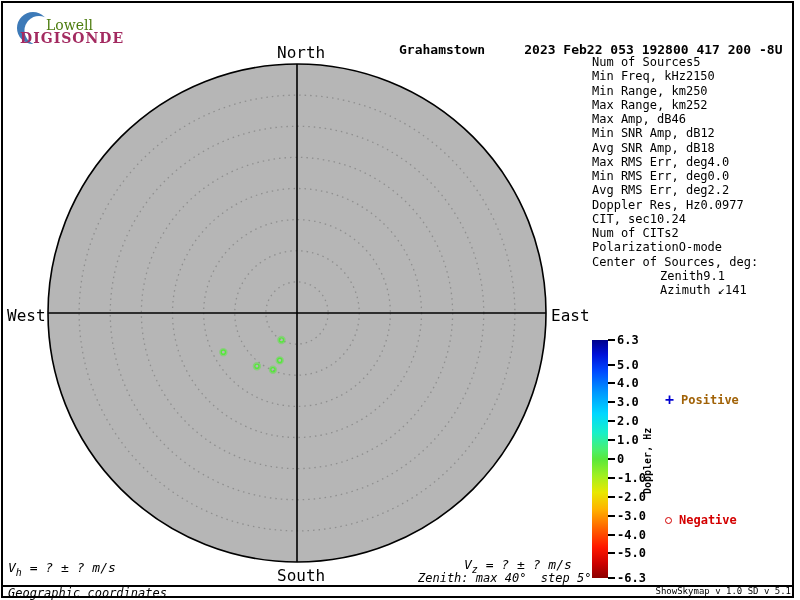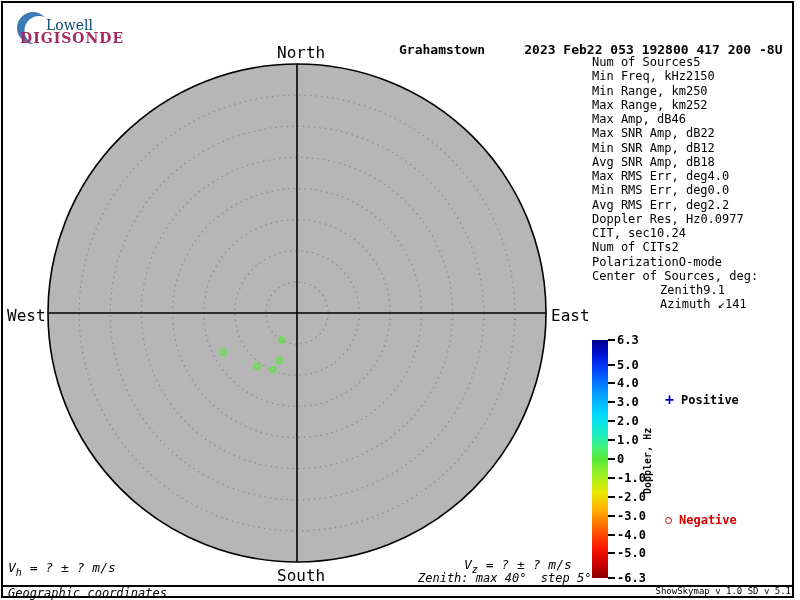--- a/index.html
+++ b/index.html
@@ -2,21 +2,21 @@
 <html><head>
 <meta charset="utf-8">
 <style>
   html,body{margin:0;padding:0;}
   body{width:800px;height:600px;position:relative;background:#ffffff;
        font-family:"DejaVu Sans Mono",monospace;color:#000;overflow:hidden;}
   .abs{position:absolute;}
   .frame{left:1px;top:1px;width:793px;height:597px;border:2px solid #000;box-sizing:border-box;}
   .separator{left:1px;top:585px;width:793px;height:2px;background:#000;}
   
-  .logo-lowell{left:46px;top:17px;font-family:"DejaVu Serif",serif;font-size:14px;color:#0c4a6e;}
+  .logo-lowell{left:46px;top:17px;font-family:"DejaVu Serif",serif;font-size:14px;color:#4d7c0f;}
   .logo-digisonde{left:20px;top:30px;font-family:"DejaVu Serif",serif;font-weight:bold;
                   font-size:14px;letter-spacing:1px;color:#a32a60;}
   
   .hdr{left:399px;top:7px;font-size:13px;font-weight:bold;line-height:17px;white-space:pre;}
   
   .compass{font-size:16px;font-weight:normal;}
   .c-north{left:277px;top:43px;}
   .c-south{left:277px;top:566px;}
   .c-west{left:7px;top:306px;width:37px;text-align:right;}
   .c-east{left:551px;top:306px;}
@@ -98,21 +98,20 @@
       <circle cx="226.9202173790273" cy="307.72841285614027" r="2.1" fill="none" stroke="#55e83a" stroke-width="1.4"></circle>
     </g>
 </svg>
 
 <div class="abs stats">
     <div class="stat-row"><span class="lbl">Num of Sources</span><span class="val">5</span></div>
     <div class="stat-row"><span class="lbl">Min Freq, kHz</span><span class="val">2150</span></div>
     <div class="stat-row"><span class="lbl">Min Range, km</span><span class="val">250</span></div>
     <div class="stat-row"><span class="lbl">Max Range, km</span><span class="val">252</span></div>
     <div class="stat-row"><span class="lbl">Max Amp, dB</span><span class="val">46</span></div>
-    <div class="stat-row"><span class="lbl">Max SNR Amp, dB</span><span class="val">22</span></div>
     <div class="stat-row"><span class="lbl">Min SNR Amp, dB</span><span class="val">12</span></div>
     <div class="stat-row"><span class="lbl">Avg SNR Amp, dB</span><span class="val">18</span></div>
     <div class="stat-row"><span class="lbl">Max RMS Err, deg</span><span class="val">4.0</span></div>
     <div class="stat-row"><span class="lbl">Min RMS Err, deg</span><span class="val">0.0</span></div>
     <div class="stat-row"><span class="lbl">Avg RMS Err, deg</span><span class="val">2.2</span></div>
     <div class="stat-row"><span class="lbl">Doppler Res, Hz</span><span class="val">0.0977</span></div>
     <div class="stat-row"><span class="lbl">CIT, sec</span><span class="val">10.24</span></div>
     <div class="stat-row"><span class="lbl">Num of CITs</span><span class="val">2</span></div>
     <div class="stat-row"><span class="lbl">Polarization</span><span class="val">O-mode</span></div>
     <div class="stat-row"><span class="lbl">Center of Sources, deg:</span><span class="val"></span></div>
@@ -146,21 +145,21 @@
     <div class="cbar-label" style="left: 617px; top: 528.556px;">-4.0</div>
     <div class="cbar-tick" style="left: 608px; top: 552.444px;"></div>
     <div class="cbar-label" style="left: 617px; top: 547.444px;">-5.0</div>
     <div class="cbar-tick" style="left: 608px; top: 577px;"></div>
     <div class="cbar-label" style="left: 617px; top: 572px;">-6.3</div>
   </div>
 <div class="abs doppler-label">Doppler, Hz</div>
 
 <div class="abs legend leg-pos">
   <span class="plus-mark" style="color:#0000d0">+</span>
-  <span style="color:#000000">Positive</span>
+  <span style="color:#a16207">Positive</span>
 </div>
 <div class="abs legend leg-neg">
   <span class="circ-mark" style="border-color:#d40000"></span>
   <span style="color:#d40000">Negative</span>
 </div>
 
 <div class="abs vel v-h"><i>V</i><sub>h</sub><span> =  ? ±  ? m/s</span></div>
 <div class="abs vel v-z"><i>V</i><sub>z</sub><span> =  ? ±  ? m/s</span></div>
 <div class="abs zenith-note">Zenith: max 40°  step 5°</div>
 <div class="abs separator"></div>

